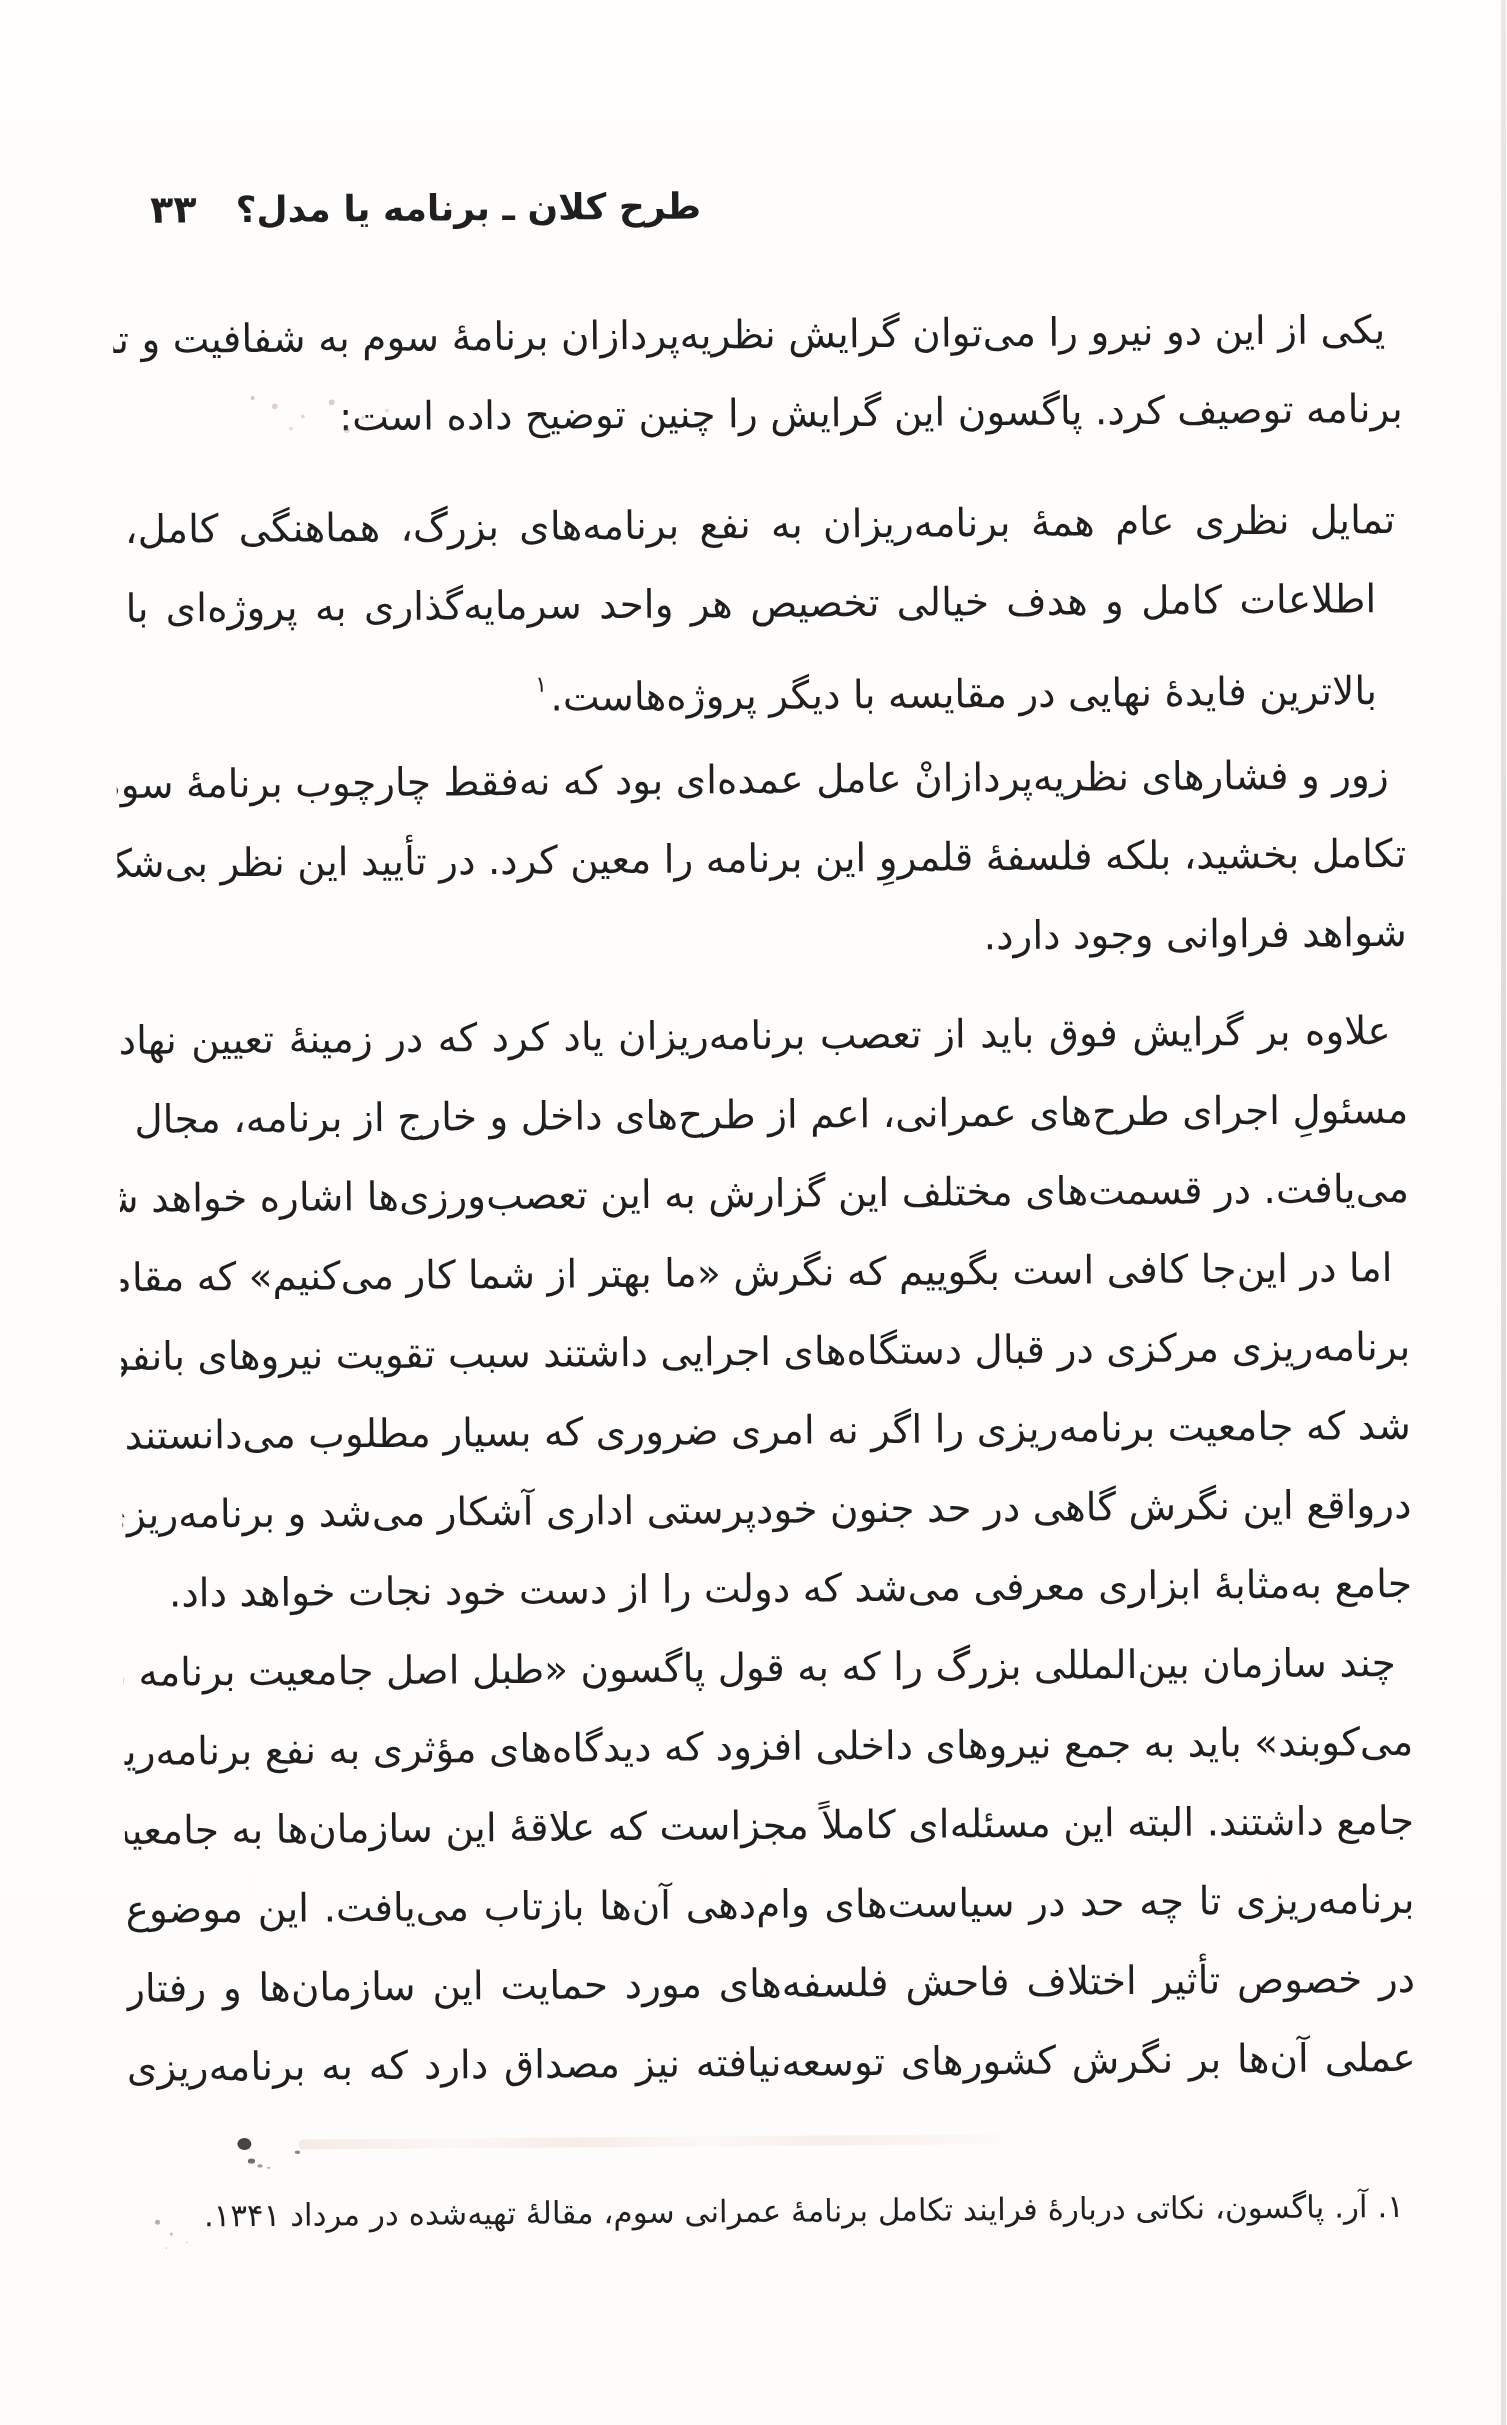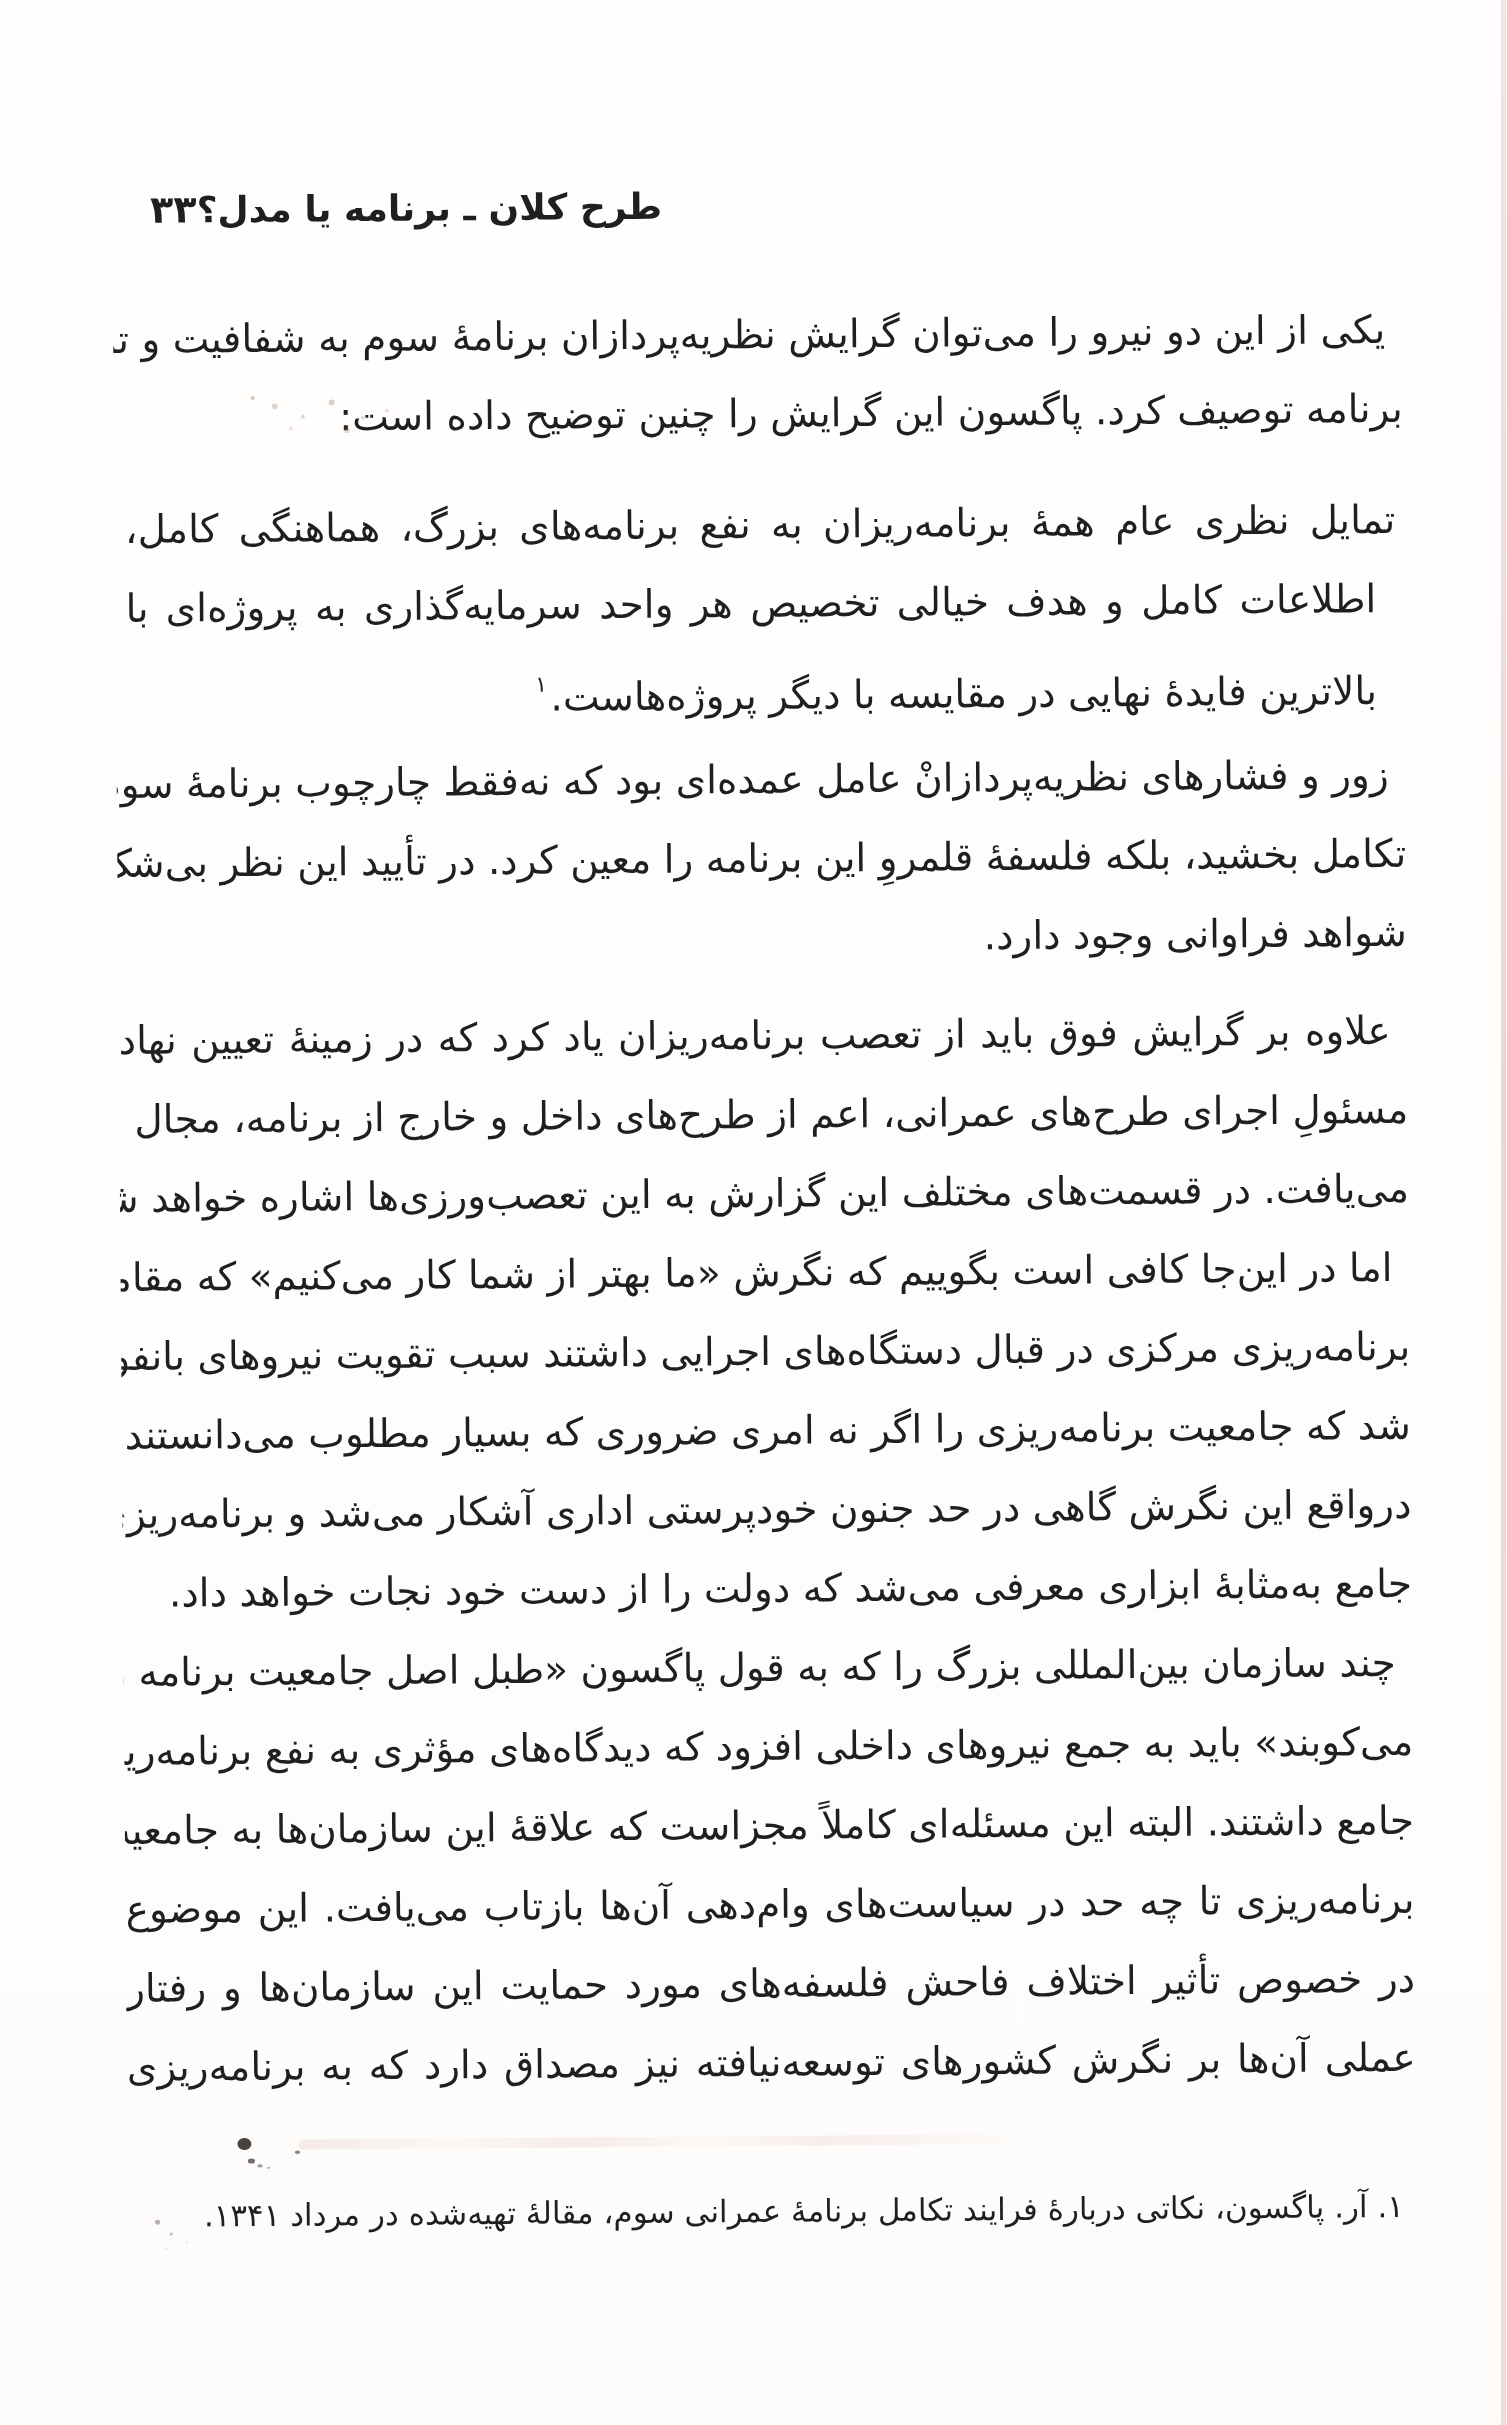--- a/index.html
+++ b/index.html
@@ -31,20 +31,21 @@
     top: 183px;
     left: 158px;
     direction: rtl;
     font-size: 36px;
     font-weight: bold;
     white-space: nowrap;
     letter-spacing: 0.4px;
   }
   .running-head .pgnum {
     display: inline-block;
+    margin-right: 39px;
     font-size: 38px;
   }
   
   .body-text {
     position: absolute;
     top: 295px;
     right: 98px;
     left: 120px;
     direction: rtl;
     font-size: 39px;

